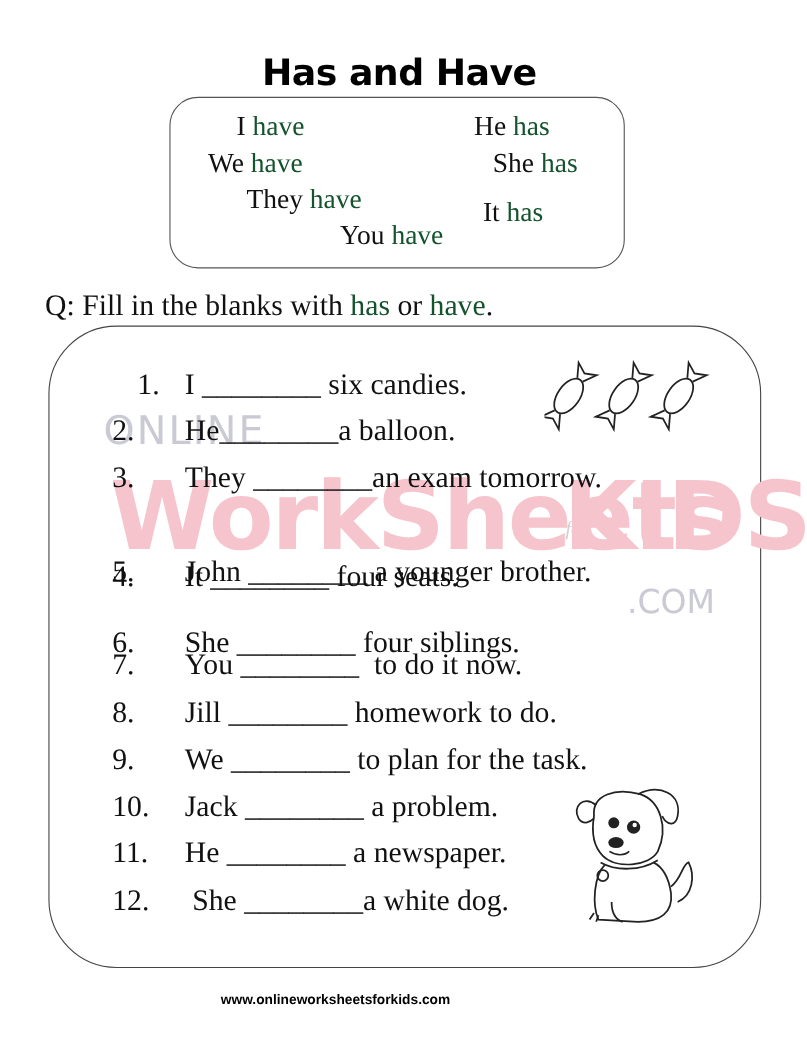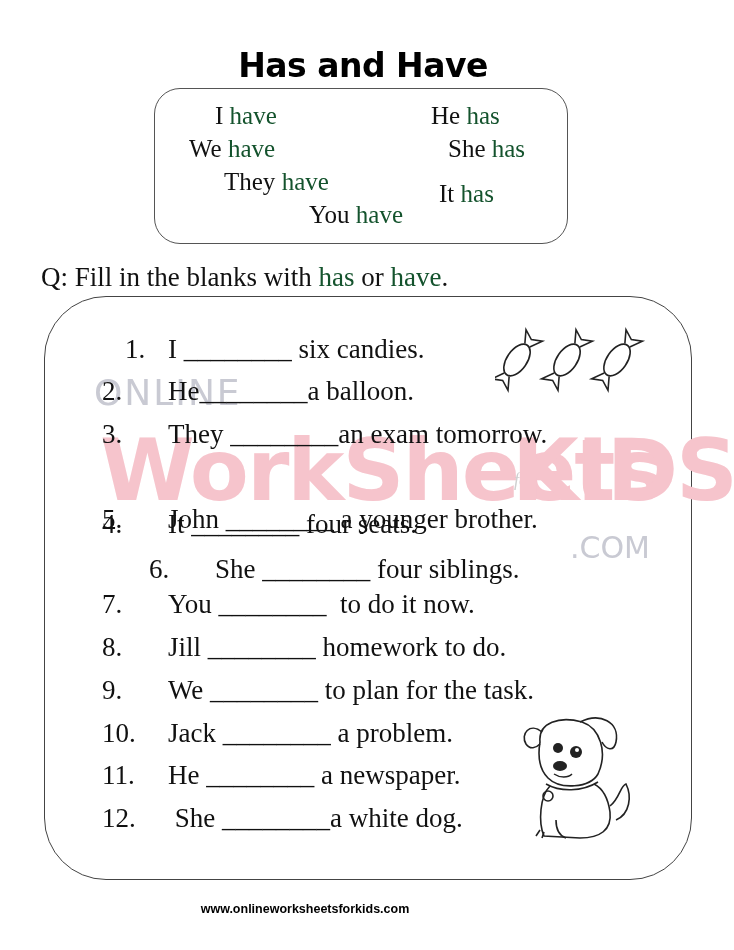--- a/index.html
+++ b/index.html
@@ -44,21 +44,21 @@
 <div class="wm wm-worksheets">WorkSheets</div>
 <div class="wm wm-for">for</div>
 <div class="wm wm-kids">KIDS</div>
 <div class="wm wm-com">.COM</div>
 
 <div class="item" style="top:334px;text-align:center;"><span class="num">1.</span><span>I ________ six candies.</span></div>
 <div class="item" style="top:376px;font-family:Liberation Serif, serif;"><span class="num">2.</span><span>He________a balloon.</span></div>
 <div class="item" style="top:419px;"><span class="num">3.</span><span>They ________an exam tomorrow.</span></div>
 <div class="item" style="top:461px;margin-top:48px;"><span class="num">4.</span><span>It ________ four seats.</span></div>
 <div class="item" style="top:504px;"><span class="num">5.</span><span>John ________ a younger brother.</span></div>
-<div class="item" style="top:554px;margin-left:47px;"><span class="num">6.</span><span>She ________ four siblings.</span></div>
+<div class="item" style="top:569px;"><span class="num">6.</span><span>She ________ four siblings.</span></div>
 <div class="item" style="top:589px;"><span class="num">7.</span><span style="white-space:pre;">You ________  to do it now.</span></div>
 <div class="item" style="top:632px;"><span class="num">8.</span><span>Jill ________ homework to do.</span></div>
 <div class="item" style="top:675px;"><span class="num">9.</span><span>We ________ to plan for the task.</span></div>
 <div class="item" style="top:718px;"><span class="num">10.</span><span>Jack ________ a problem.</span></div>
 <div class="item" style="top:760px;"><span class="num">11.</span><span>He ________ a newspaper.</span></div>
 <div class="item" style="top:803px;"><span class="num">12.</span><span style="white-space:pre;"> She ________a white dog.</span></div>
 
 <svg class="candy" style="left:495px;top:325px;" width="160" height="70" viewBox="0 0 160 70">
   <g fill="none" stroke="#222" stroke-width="1.6">
     <g transform="translate(22,35) rotate(35)">

